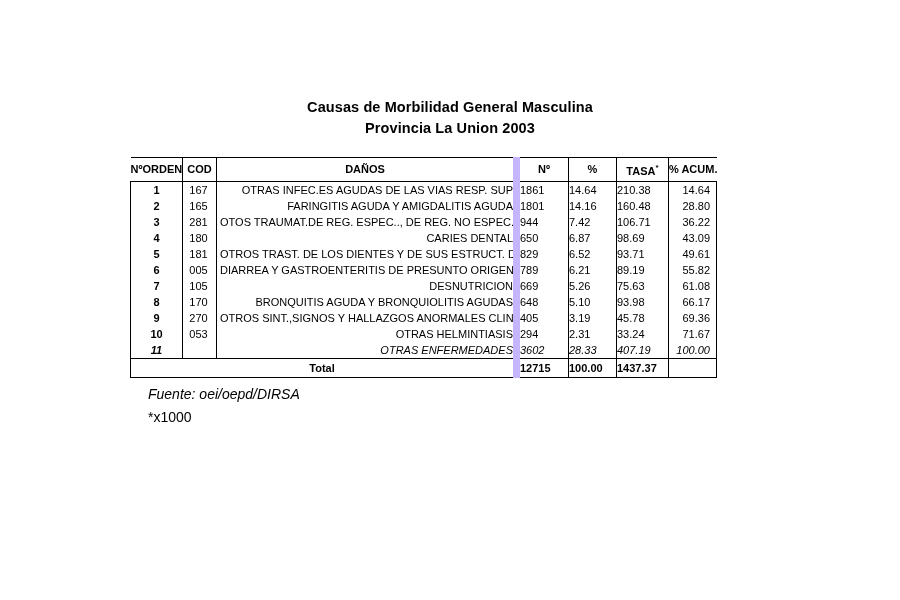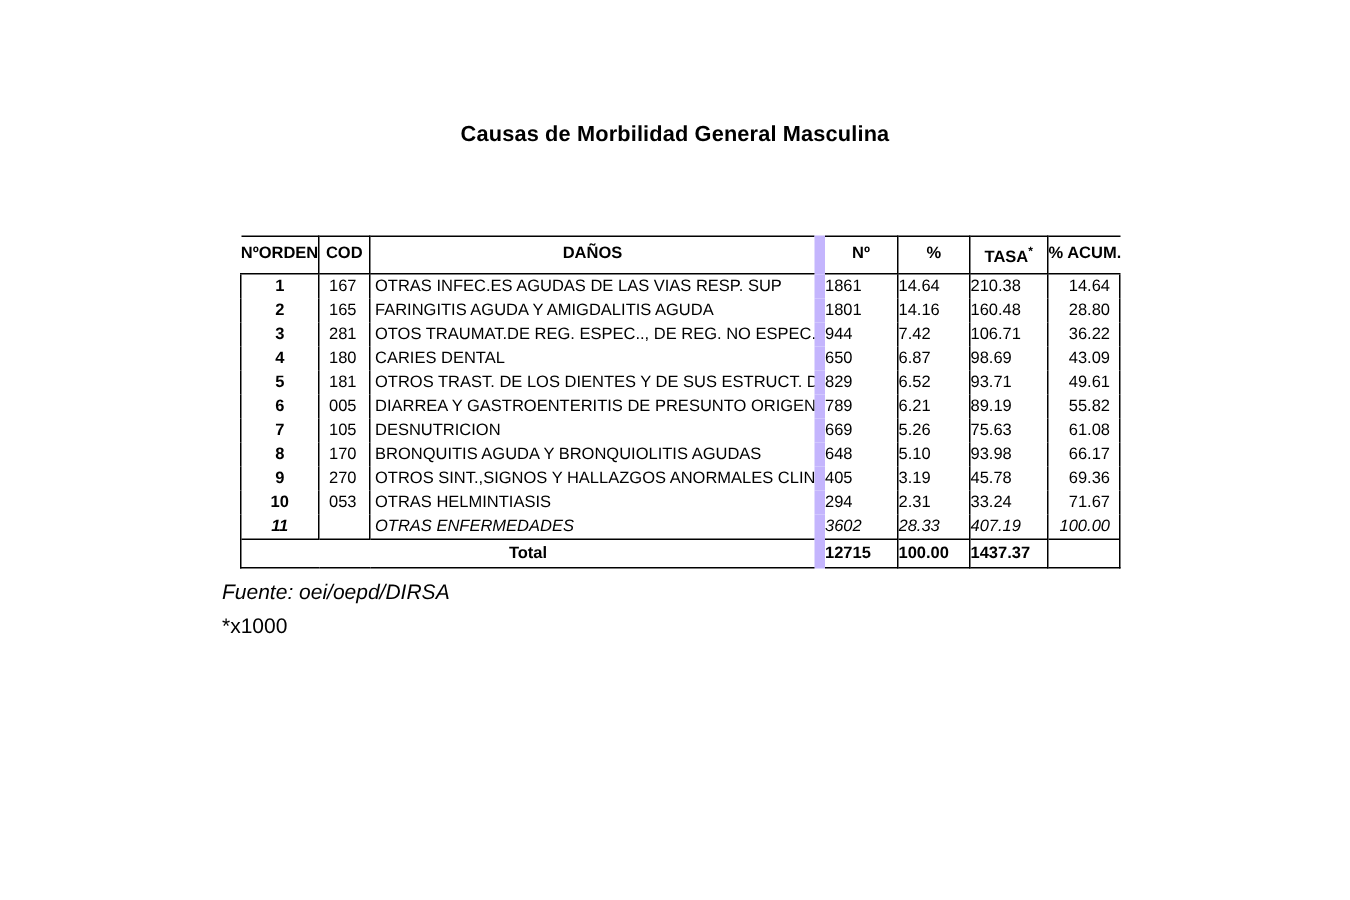--- a/index.html
+++ b/index.html
@@ -15,33 +15,33 @@
     overflow: hidden;
   }
   .page {
     position: relative;
     width: 900px;
     height: 600px;
   }
   .title-block {
     position: absolute;
     left: 0;
-    top: 80px;
+    top: 97px;
     width: 900px;
     text-align: center;
   }
   .title-line {
     font-size: 14.5px;
     font-weight: bold;
     line-height: 21px;
     letter-spacing: 0.1px;
   }
   .table-wrap {
     position: absolute;
-    left: 160px;
+    left: 130px;
     top: 157px;
     width: 586px;
   }
   table.data {
     border-collapse: collapse;
     width: 586px;
     font-size: 11px;
     table-layout: fixed;
   }
   table.data th,
@@ -77,21 +77,21 @@
     font-weight: bold;
     border-right: 1px solid #000;
     border-left: 1.5px solid #000;
   }
   tbody td.c-cod {
     text-align: center;
     border-right: 1px solid #000;
     padding-right: 2px;
   }
   tbody td.c-danos {
-    text-align: left;
+    text-align: right;
     padding-left: 3px;
     border-right: 1px solid #000;
   }
   tbody td.c-num {
     text-align: left;
     padding-right: 6px;
     border-right: 1px solid #000;
   }
   tbody td.c-last {
     text-align: right;
@@ -135,20 +135,21 @@
     vertical-align: super;
   }
 </style>
 </head>
 <body>
 
 <div class="page">
 
   <div class="title-block">
     <div class="title-line">Causas de Morbilidad General Masculina</div>
+    <div class="title-line">Provincia La Union 2003</div>
   </div>
 
   <div class="table-wrap">
     <table class="data">
       <colgroup>
         <col class="col-orden">
         <col class="col-cod">
         <col class="col-danos">
         <col class="col-n">
         <col class="col-pct">

